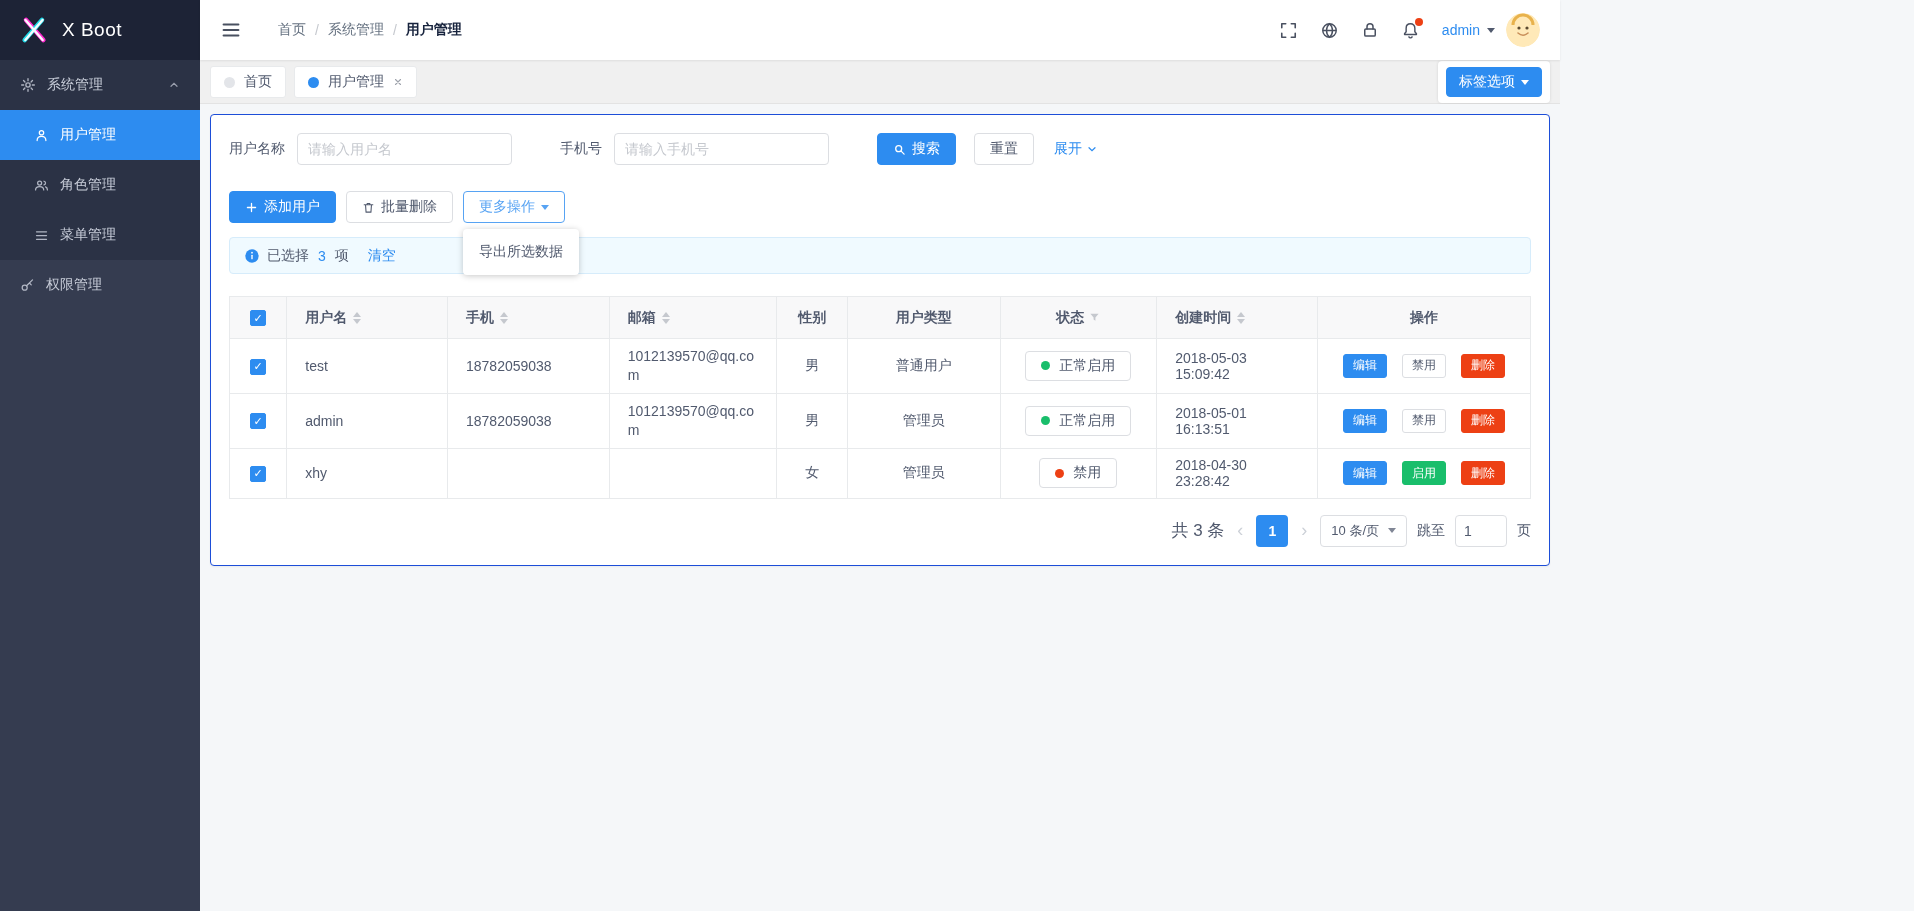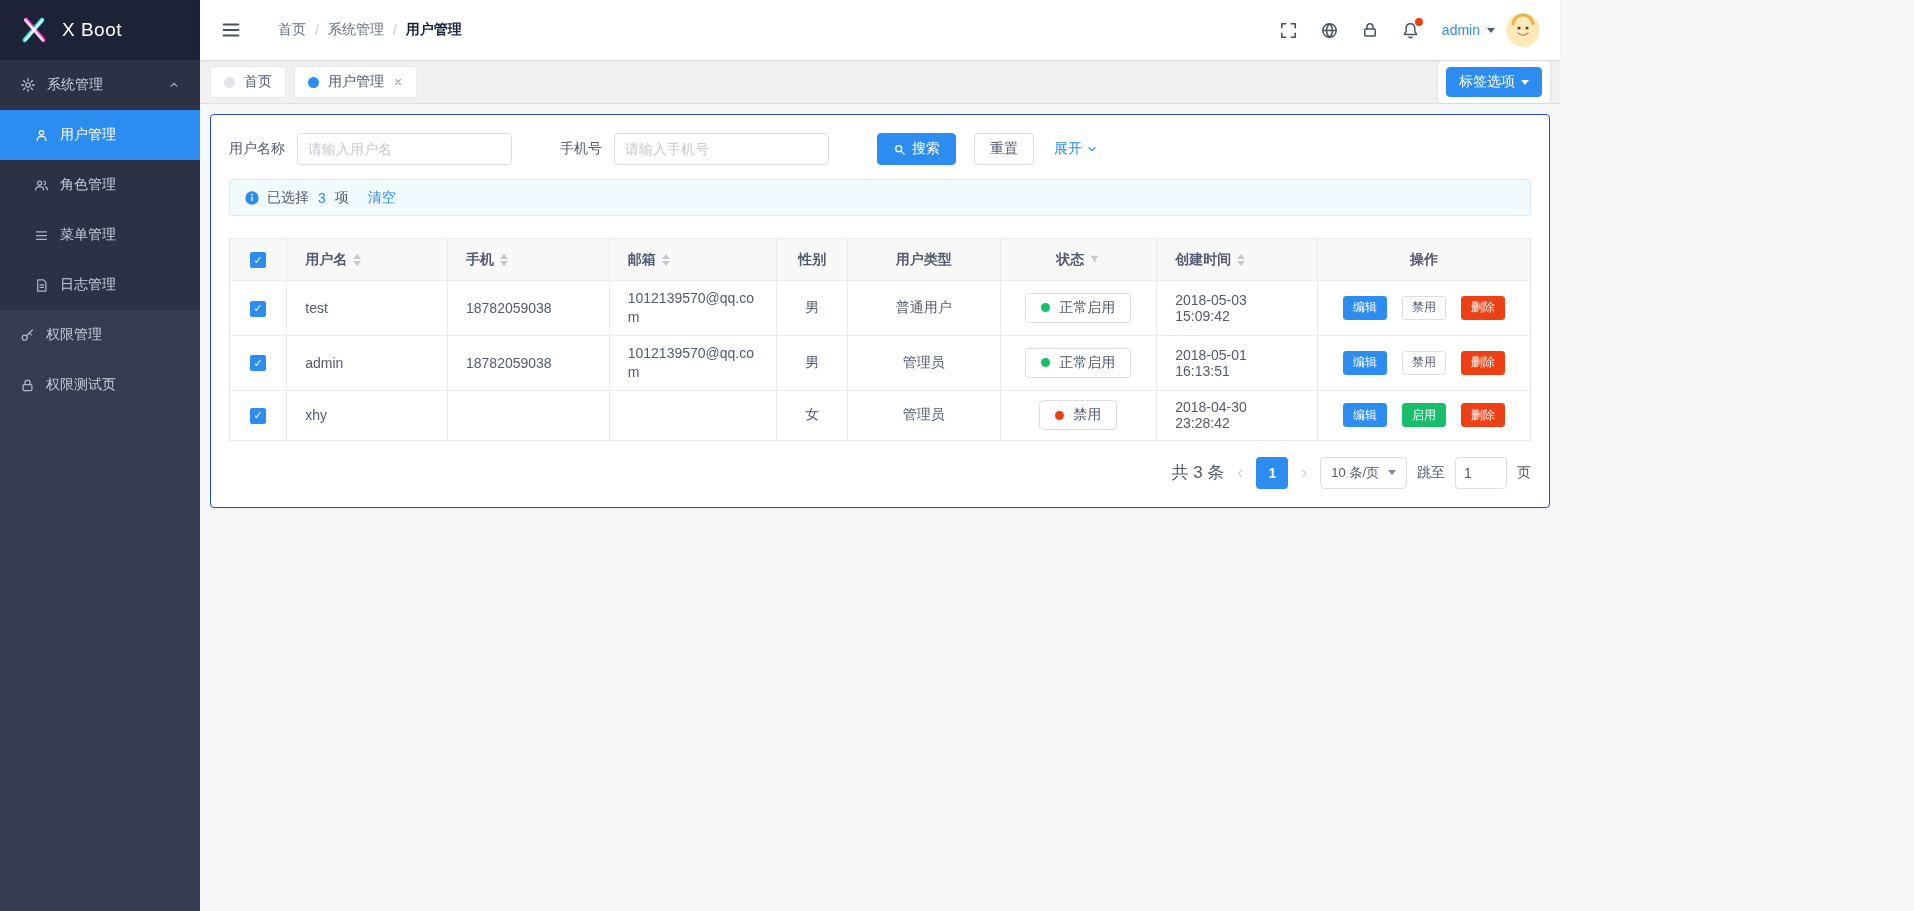--- a/index.html
+++ b/index.html
@@ -167,41 +167,27 @@
               <path d="M16 5.2a3 3 0 010 5.9M18.5 14.1c2 .8 3 2.6 3 4.9"></path>
           </svg>
           <span>角色管理</span>
         </div>
         <div class="menu-item sub">
           <svg width="15" height="15" viewBox="0 0 24 24" fill="none" stroke="currentColor" stroke-width="2" stroke-linecap="round">
               <path d="M4 6h16M4 12h16M4 18h16"></path>
             </svg>
           <span>菜单管理</span>
         </div>
-        <div class="menu-item sub">
-          <svg width="15" height="15" viewBox="0 0 24 24" fill="none" stroke="currentColor" stroke-width="2" stroke-linejoin="round">
-              <path d="M6 3h9l4 4v14H6z"></path>
-              <path d="M9 11h7M9 15h7"></path>
-            </svg>
-          <span>日志管理</span>
-        </div>
       </div>
       <div class="menu-item">
         <svg width="15" height="15" viewBox="0 0 24 24" fill="none" stroke="currentColor" stroke-width="2" stroke-linecap="round">
           <circle cx="7.5" cy="15.5" r="4"></circle>
             <path d="M10.5 12.5L20 3M15 8l3 3"></path>
         </svg>
         <span>权限管理</span>
-      </div>
-      <div class="menu-item">
-        <svg width="15" height="15" viewBox="0 0 24 24" fill="none" stroke="currentColor" stroke-width="2" stroke-linecap="round">
-          <rect x="5" y="10.5" width="14" height="9.5" rx="1.5"></rect>
-            <path d="M8 10.5V7.5a4 4 0 018 0v3"></path>
-        </svg>
-        <span>权限测试页</span>
       </div>
     </nav>
   </aside>
 
   <div class="main">
 
     <header class="topbar">
       <button class="hamburger">
         <svg width="22" height="22" viewBox="0 0 24 24" fill="none" stroke="currentColor" stroke-width="2.4" stroke-linecap="round">
             <path d="M4 6h16M4 12h16M4 18h16"></path>
@@ -296,20 +282,43 @@
             <span>重置</span>
           </button>
           <a class="expand-link">
             <span>展开</span>
             <svg width="12" height="12" viewBox="0 0 24 24" fill="none" stroke="currentColor" stroke-width="2.4" stroke-linecap="round">
                 <path d="M6 9.5l6 6 6-6"></path>
               </svg>
           </a>
         </div>
 
+        <div class="action-row">
+          <button class="btn btn-primary">
+            <svg width="13" height="13" viewBox="0 0 24 24" fill="none" stroke="currentColor" stroke-width="2.4" stroke-linecap="round">
+                <path d="M12 4.5v15M4.5 12h15"></path>
+              </svg>
+            <span>添加用户</span>
+          </button>
+          <button class="btn">
+            <svg width="13" height="13" viewBox="0 0 24 24" fill="none" stroke="currentColor" stroke-width="2" stroke-linecap="round" stroke-linejoin="round">
+                <path d="M4 7h16M9.5 7V4.5h5V7M6.5 7l1 13.5h9l1-13.5"></path>
+              </svg>
+            <span>批量删除</span>
+          </button>
+          <div class="dropdown">
+            <button class="btn btn-ghost">
+              <span>更多操作</span>
+              <span class="caret-down"></span>
+            </button>
+            <div class="dropdown-menu">
+              <div class="dropdown-item">导出所选数据</div>
+            </div>
+          </div>
+        </div>
 
         <div class="alert">
           <svg width="16" height="16" viewBox="0 0 24 24">
             <circle cx="12" cy="12" r="10" fill="#2d8cf0"></circle>
             <rect x="11" y="10" width="2" height="7" rx="1" fill="#fff"></rect>
             <circle cx="12" cy="7" r="1.3" fill="#fff"></circle>
           </svg>
           <span>已选择</span>
           <span class="count">3</span>
           <span>项</span>

